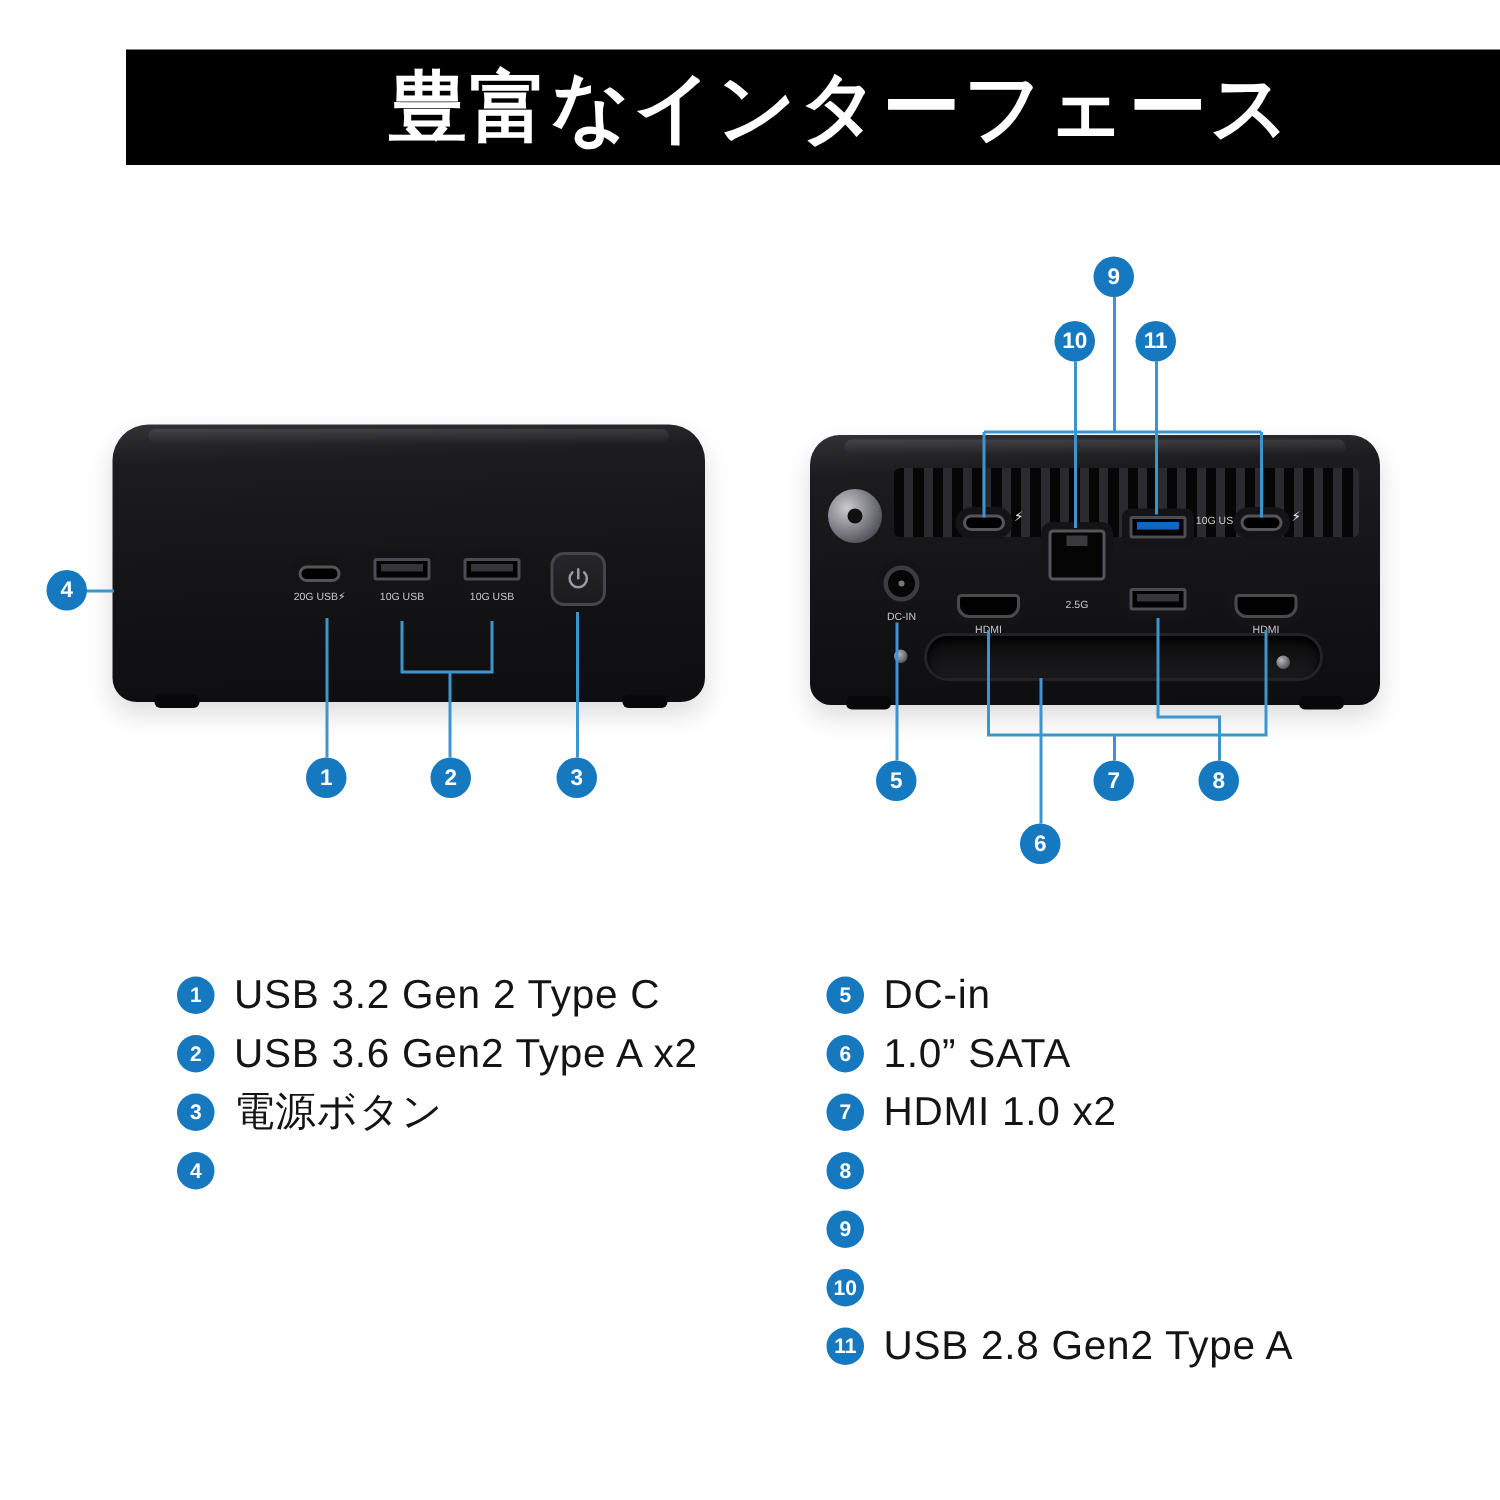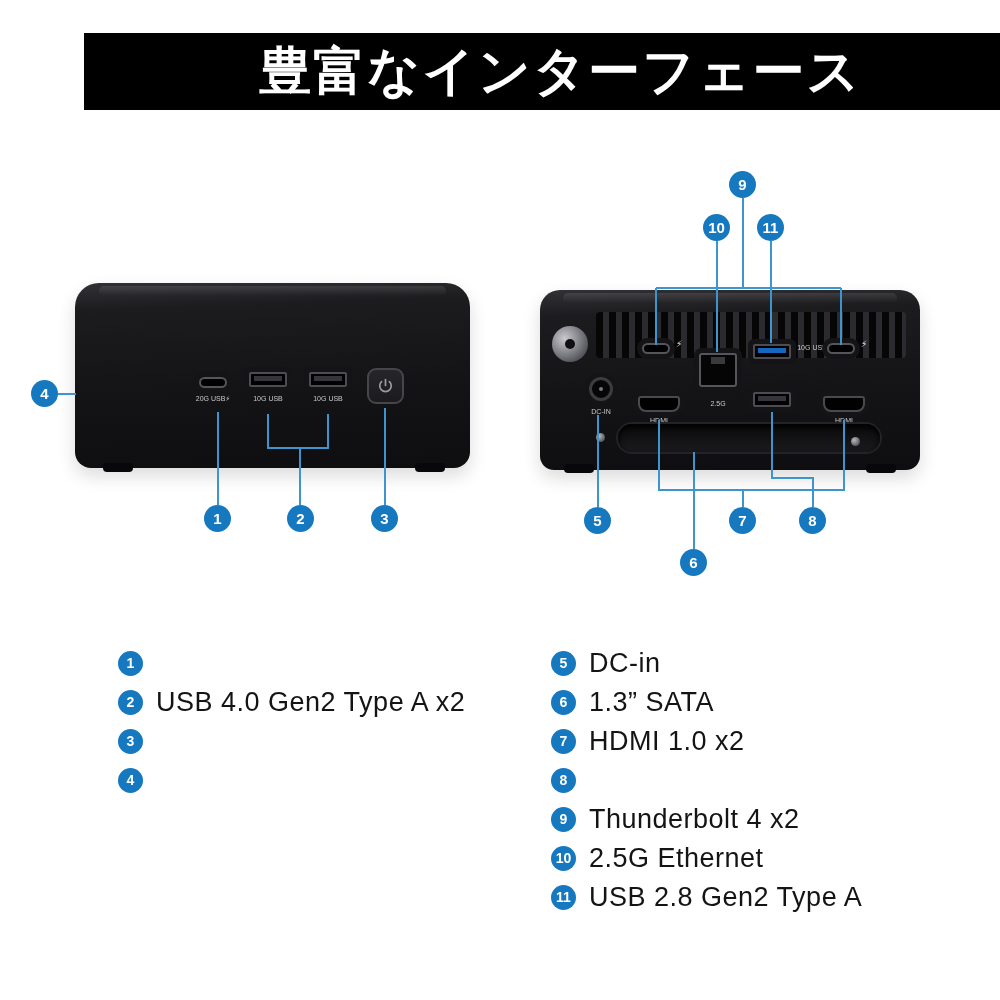--- a/index.html
+++ b/index.html
@@ -167,56 +167,56 @@
   <div class="callout" style="left:680px; top:549px;">6</div>
   <div class="callout" style="left:729px; top:507px;">7</div>
   <div class="callout" style="left:799px; top:507px;">8</div>
   <div class="callout" style="left:729px; top:171px;">9</div>
   <div class="callout" style="left:703px; top:214px;">10</div>
   <div class="callout" style="left:757px; top:214px;">11</div>
 
   <div class="legend-col" style="left:118px; top:648px;">
     <div class="legend-row">
       <span class="num">1</span>
+      <span class="lbl">USB 3.2 Gen 2 Type C</span>
     </div>
     <div class="legend-row">
       <span class="num">2</span>
-      <span class="lbl">USB 4.0 Gen2 Type A x2</span>
+      <span class="lbl">USB 3.6 Gen2 Type A x2</span>
     </div>
     <div class="legend-row">
       <span class="num">3</span>
+      <span class="lbl">電源ボタン</span>
     </div>
     <div class="legend-row">
       <span class="num">4</span>
     </div>
   </div>
 
   <div class="legend-col" style="left:551px; top:648px;">
     <div class="legend-row">
       <span class="num">5</span>
       <span class="lbl">DC-in</span>
     </div>
     <div class="legend-row">
       <span class="num">6</span>
-      <span class="lbl">1.3” SATA</span>
+      <span class="lbl">1.0” SATA</span>
     </div>
     <div class="legend-row">
       <span class="num">7</span>
       <span class="lbl">HDMI 1.0 x2</span>
     </div>
     <div class="legend-row">
       <span class="num">8</span>
     </div>
     <div class="legend-row">
       <span class="num">9</span>
-      <span class="lbl">Thunderbolt 4 x2</span>
     </div>
     <div class="legend-row">
       <span class="num">10</span>
-      <span class="lbl">2.5G Ethernet</span>
     </div>
     <div class="legend-row">
       <span class="num">11</span>
       <span class="lbl">USB 2.8 Gen2 Type A</span>
     </div>
   </div>
 
 </div>
 
 </body></html>

